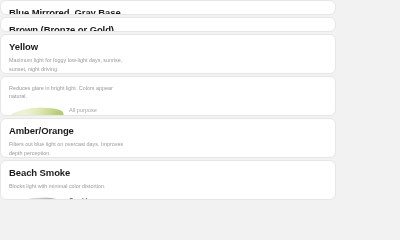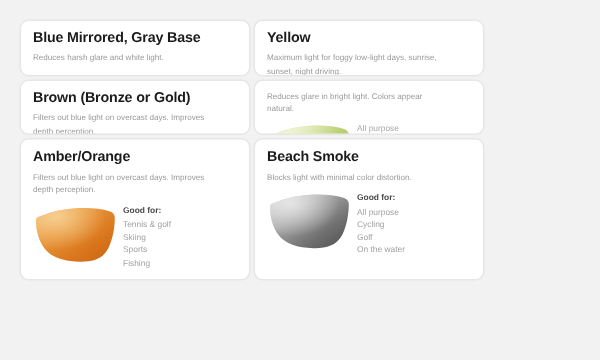--- a/index.html
+++ b/index.html
@@ -6,27 +6,27 @@
     margin: 0;
     padding: 0;
     width: 400px;
     height: 200px;
     overflow: hidden;
     background: #f2f2f2;
     font-family: "Liberation Sans", sans-serif;
   }
   #grid {
     display: grid;
-    grid-template-columns: repeat(2, 1fr);
+    grid-template-columns: repeat(1, 1fr);
     grid-template-rows: repeat(2, 1fr);
     gap: 2px;
     width: 336px;
     height: 200px;
     box-sizing: border-box;
-    padding: 13px;
+    padding: 0;
   }
   .card {
     background: #ffffff;
     border: 1px solid #e6e6e6;
     border-radius: 6px;
     box-sizing: border-box;
     padding: 7px 8px 6px 8px;
     position: relative;
     overflow: hidden;
   }
@@ -115,20 +115,50 @@
         </div>
         <div class="good-col">
           <div class="good-label">Good for:</div>
           <div class="good-item">Open water</div>
           <div class="good-item">Beach</div>
           <div class="good-item">Tennis</div>
         </div>
       </div>
     </div>
     <div class="card">
+      <div class="card-title">Brown (Bronze or Gold)</div>
+      <div class="card-desc">Filters out blue light on overcast days. Improves depth perception.</div>
+      <div class="card-body">
+        <div class="lens-wrap">
+          <svg class="lens" viewBox="0 0 56 41">
+            <defs>
+              <linearGradient id="lg1" x1="0%" y1="0%" x2="100%" y2="100%">
+                <stop offset="0%" stop-color="#e6c79a"></stop>
+                <stop offset="34%" stop-color="#d3a873"></stop>
+                <stop offset="70%" stop-color="#c08d55"></stop>
+                <stop offset="100%" stop-color="#b07b45"></stop>
+              </linearGradient>
+              <radialGradient id="rg1" cx="26%" cy="16%" r="62%">
+                <stop offset="0%" stop-color="#f0dcbe" stop-opacity="0.85"></stop>
+                <stop offset="100%" stop-color="#f0dcbe" stop-opacity="0"></stop>
+              </radialGradient>
+            </defs>
+            <path d="M7.5,7.2 C20,2.2 40,1.4 51.5,5.0 C54.2,5.9 55.3,7.3 55.2,10.2 C55.0,18.0 53.2,26.5 49.6,32.2 C46.0,37.6 40.0,39.6 31.0,39.4 C20.0,39.1 12.0,36.6 7.2,30.4 C3.0,24.9 1.2,17.0 1.4,11.2 C1.5,8.7 3.2,8.9 7.5,7.2 Z" fill="url(#lg1)"></path>
+            <path d="M7.5,7.2 C20,2.2 40,1.4 51.5,5.0 C54.2,5.9 55.3,7.3 55.2,10.2 C55.0,18.0 53.2,26.5 49.6,32.2 C46.0,37.6 40.0,39.6 31.0,39.4 C20.0,39.1 12.0,36.6 7.2,30.4 C3.0,24.9 1.2,17.0 1.4,11.2 C1.5,8.7 3.2,8.9 7.5,7.2 Z" fill="url(#rg1)"></path>
+          </svg>
+        </div>
+        <div class="good-col">
+          <div class="good-label">Good for:</div>
+          <div class="good-item">Tennis &amp; golf</div>
+          <div class="good-item">Skiing</div>
+          <div class="good-item">Any activity</div>
+        </div>
+      </div>
+    </div>
+    <div class="card">
       <div class="card-title">Yellow</div>
       <div class="card-desc">Maximum light for foggy low-light days, sunrise, sunset, night driving.</div>
       <div class="card-body">
         <div class="lens-wrap">
           <svg class="lens" viewBox="0 0 56 41">
             <defs>
               <linearGradient id="lg2" x1="0%" y1="0%" x2="100%" y2="100%">
                 <stop offset="0%" stop-color="#f7e8b4"></stop>
                 <stop offset="34%" stop-color="#f2d483"></stop>
                 <stop offset="70%" stop-color="#e8b84c"></stop>
@@ -145,50 +175,20 @@
         </div>
         <div class="good-col">
           <div class="good-label">Good for:</div>
           <div class="good-item">Snow sports</div>
           <div class="good-item">Hunting</div>
           <div class="good-item">Indoor ball sports</div>
         </div>
       </div>
     </div>
     <div class="card">
-      <div class="card-title">Brown (Bronze or Gold)</div>
-      <div class="card-desc">Filters out blue light on overcast days. Improves depth perception.</div>
-      <div class="card-body">
-        <div class="lens-wrap">
-          <svg class="lens" viewBox="0 0 56 41">
-            <defs>
-              <linearGradient id="lg1" x1="0%" y1="0%" x2="100%" y2="100%">
-                <stop offset="0%" stop-color="#e6c79a"></stop>
-                <stop offset="34%" stop-color="#d3a873"></stop>
-                <stop offset="70%" stop-color="#c08d55"></stop>
-                <stop offset="100%" stop-color="#b07b45"></stop>
-              </linearGradient>
-              <radialGradient id="rg1" cx="26%" cy="16%" r="62%">
-                <stop offset="0%" stop-color="#f0dcbe" stop-opacity="0.85"></stop>
-                <stop offset="100%" stop-color="#f0dcbe" stop-opacity="0"></stop>
-              </radialGradient>
-            </defs>
-            <path d="M7.5,7.2 C20,2.2 40,1.4 51.5,5.0 C54.2,5.9 55.3,7.3 55.2,10.2 C55.0,18.0 53.2,26.5 49.6,32.2 C46.0,37.6 40.0,39.6 31.0,39.4 C20.0,39.1 12.0,36.6 7.2,30.4 C3.0,24.9 1.2,17.0 1.4,11.2 C1.5,8.7 3.2,8.9 7.5,7.2 Z" fill="url(#lg1)"></path>
-            <path d="M7.5,7.2 C20,2.2 40,1.4 51.5,5.0 C54.2,5.9 55.3,7.3 55.2,10.2 C55.0,18.0 53.2,26.5 49.6,32.2 C46.0,37.6 40.0,39.6 31.0,39.4 C20.0,39.1 12.0,36.6 7.2,30.4 C3.0,24.9 1.2,17.0 1.4,11.2 C1.5,8.7 3.2,8.9 7.5,7.2 Z" fill="url(#rg1)"></path>
-          </svg>
-        </div>
-        <div class="good-col">
-          <div class="good-label">Good for:</div>
-          <div class="good-item">Tennis &amp; golf</div>
-          <div class="good-item">Skiing</div>
-          <div class="good-item">Any activity</div>
-        </div>
-      </div>
-    </div>
-    <div class="card">
       <div class="card-desc">Reduces glare in bright light. Colors appear natural.</div>
       <div class="card-body">
         <div class="lens-wrap">
           <svg class="lens" viewBox="0 0 56 41">
             <defs>
               <linearGradient id="lg3" x1="0%" y1="0%" x2="100%" y2="100%">
                 <stop offset="0%" stop-color="#eaf0c8"></stop>
                 <stop offset="34%" stop-color="#c9d98a"></stop>
                 <stop offset="70%" stop-color="#a8c45c"></stop>
                 <stop offset="100%" stop-color="#8fb846"></stop>

